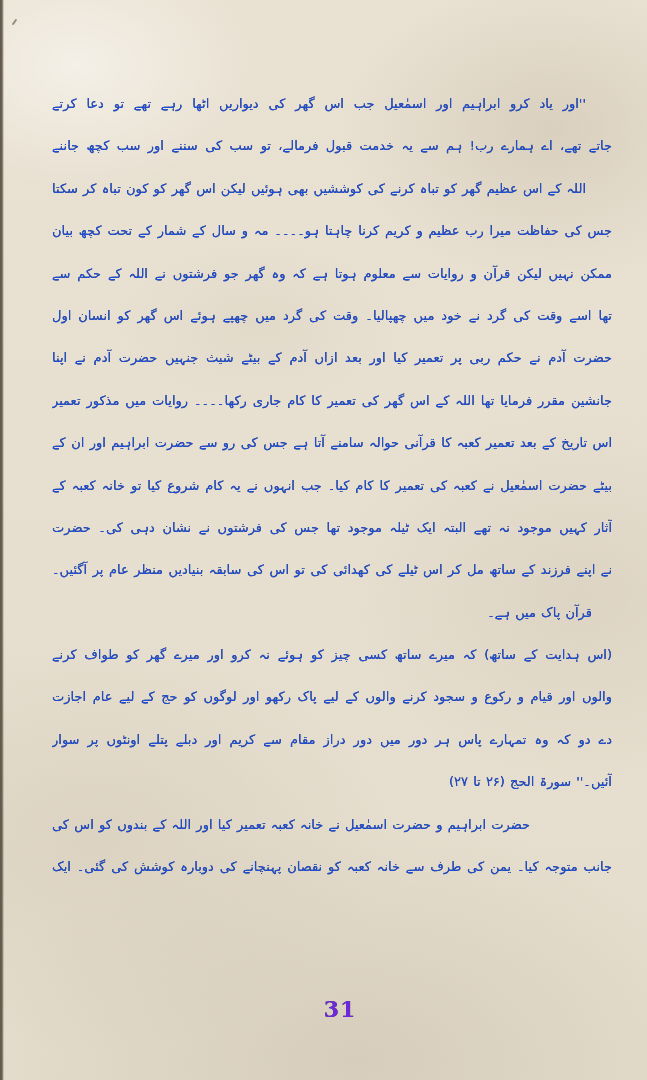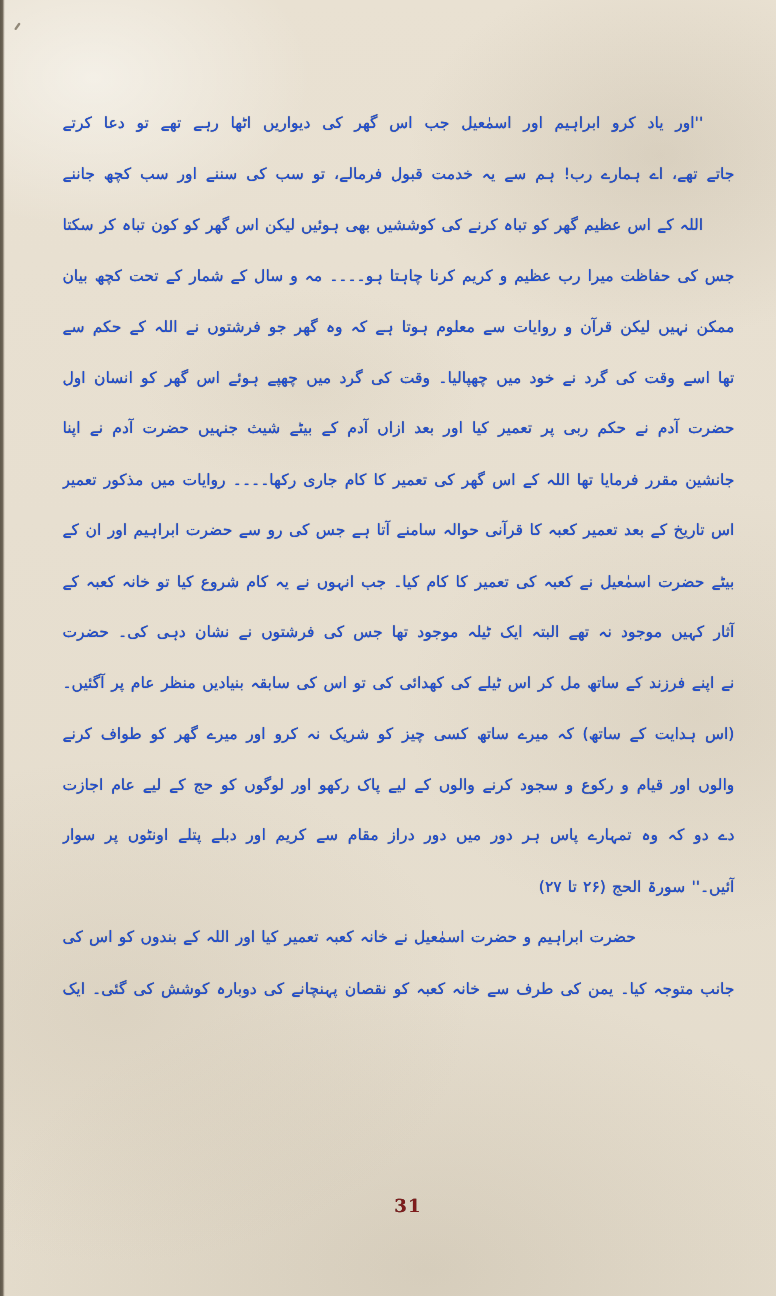--- a/index.html
+++ b/index.html
@@ -38,21 +38,21 @@
     word-spacing:1px;
   }
   .l.first{padding-right:26px;}
   .l.first-big{padding-right:82px;}
   .l.left-short{text-align-last:left;padding-left:24px;}
   .l.right-short{text-align-last:right;padding-right:20px;}
   .l.right-end{text-align-last:right;}
   .page-number{
     position:absolute;top:996px;left:340px;transform:translateX(-50%);
     font-family:"DejaVu Serif",serif;font-weight:bold;
-    font-size:15px;letter-spacing:1px;color:#7f1d1d;
+    font-size:22px;letter-spacing:1px;color:#6d28d9;
     text-shadow:0 0 0.5px rgba(44,41,34,0.8);
   }
 </style>
 </head>
 <body>
 
 <div class="paper"></div>
 <div class="corner-tick"></div>
 
 <div class="text-block">
@@ -66,24 +66,25 @@
     <div class="l first">اللہ کے اس عظیم گھر کو تباہ کرنے کی کوششیں بھی ہوئیں لیکن اس گھر کو کون تباہ کر سکتا ہے</div>
     <div class="l">جس کی حفاظت میرا رب عظیم و کریم کرنا چاہتا ہو۔۔۔۔ مہ و سال کے شمار کے تحت کچھ بیان کرنا تو</div>
     <div class="l">ممکن نہیں لیکن قرآن و روایات سے معلوم ہوتا ہے کہ وہ گھر جو فرشتوں نے اللہ کے حکم سے تعمیر کیا</div>
     <div class="l">تھا اسے وقت کی گرد نے خود میں چھپالیا۔ وقت کی گرد میں چھپے ہوئے اس گھر کو انسان اول حضرت</div>
     <div class="l">حضرت آدم نے حکم ربی پر تعمیر کیا اور بعد ازاں آدم کے بیٹے شیث جنہیں حضرت آدم نے اپنا</div>
     <div class="l">جانشین مقرر فرمایا تھا اللہ کے اس گھر کی تعمیر کا کام جاری رکھا۔۔۔۔ روایات میں مذکور تعمیر کعبہ کی</div>
     <div class="l">اس تاریخ کے بعد تعمیر کعبہ کا قرآنی حوالہ سامنے آتا ہے جس کی رو سے حضرت ابراہیم اور ان کے</div>
     <div class="l">بیٹے حضرت اسمٰعیل نے کعبہ کی تعمیر کا کام کیا۔ جب انہوں نے یہ کام شروع کیا تو خانہ کعبہ کے</div>
     <div class="l">آثار کہیں موجود نہ تھے البتہ ایک ٹیلہ موجود تھا جس کی فرشتوں نے نشان دہی کی۔ حضرت ابراہیم</div>
     <div class="l">نے اپنے فرزند کے ساتھ مل کر اس ٹیلے کی کھدائی کی تو اس کی سابقہ بنیادیں منظر عام پر آگئیں۔</div>
+    <div class="l right-short">قرآن پاک میں ہے۔</div>
   </div>
 
   <div>
-    <div class="l">(اس ہدایت کے ساتھ) کہ میرے ساتھ کسی چیز کو شریک نہ کرو اور میرے گھر کو طواف کرنے</div>
+    <div class="l">(اس ہدایت کے ساتھ) کہ میرے ساتھ کسی چیز کو ہوئے نہ کرو اور میرے گھر کو طواف کرنے</div>
     <div class="l">والوں اور قیام و رکوع و سجود کرنے والوں کے لیے پاک رکھو اور لوگوں کو حج کے لیے عام اجازت</div>
     <div class="l">دے دو کہ وہ تمہارے پاس ہر دور میں دور دراز مقام سے کریم اور دبلے پتلے اونٹوں پر سوار</div>
     <div class="l right-end">آئیں۔'' سورۃ الحج (۲۶ تا ۲۷)</div>
   </div>
 
   <div>
     <div class="l first-big">حضرت ابراہیم و حضرت اسمٰعیل نے خانہ کعبہ تعمیر کیا اور اللہ کے بندوں کو اس کی</div>
     <div class="l">جانب متوجہ کیا۔ یمن کی طرف سے خانہ کعبہ کو نقصان پہنچانے کی دوبارہ کوشش کی گئی۔ ایک شخص فہر جو</div>
   </div>
 

